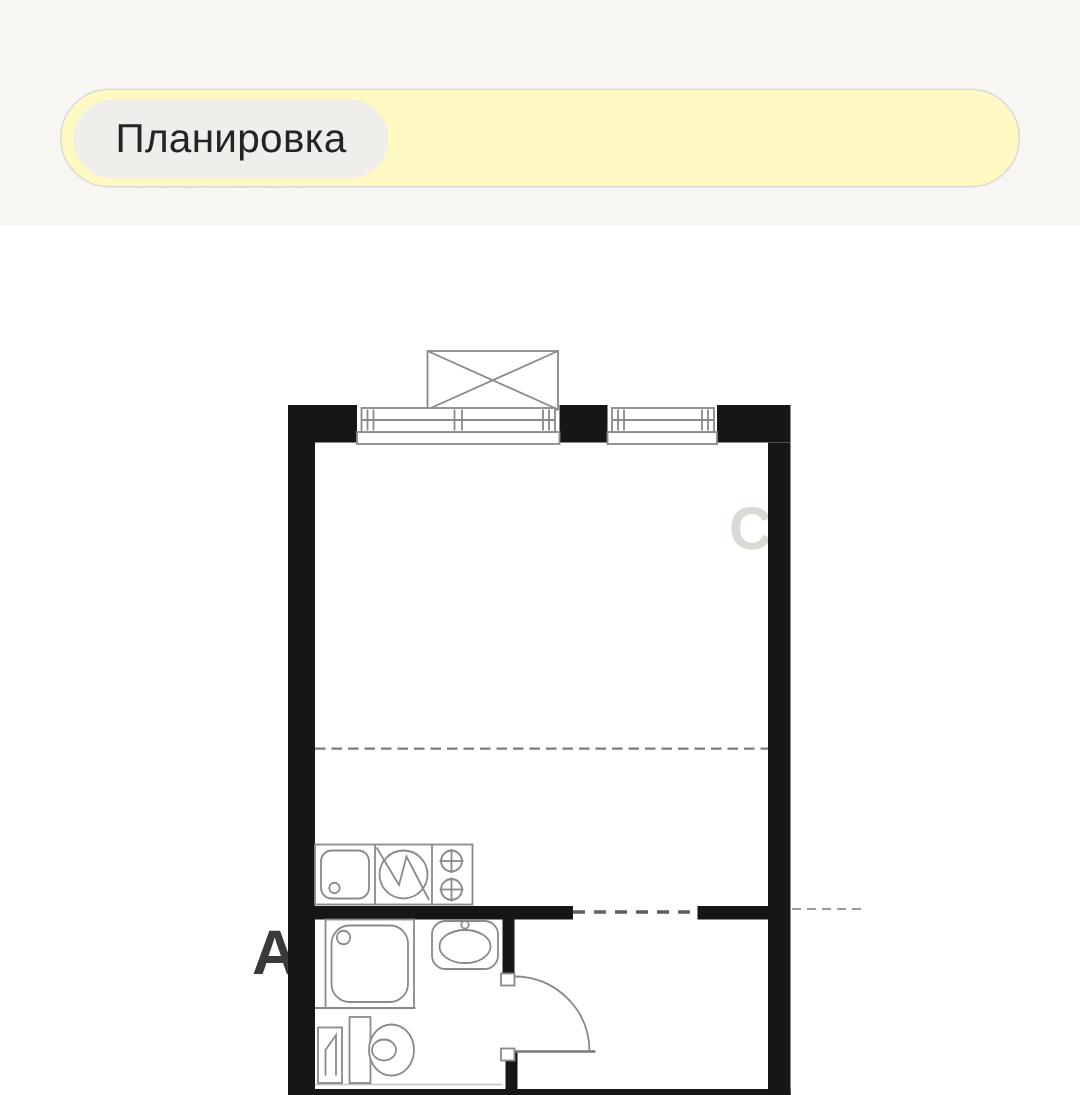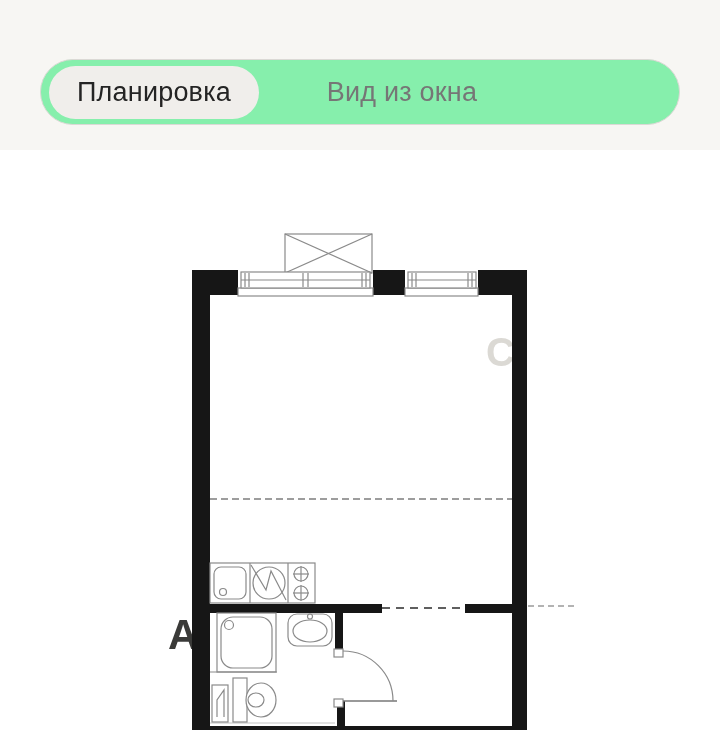--- a/index.html
+++ b/index.html
@@ -7,21 +7,21 @@
     width:720px;height:730px;position:relative;overflow:hidden;
     background:#ffffff;
     font-family:"Liberation Sans", sans-serif;
   }
   .header-strip{
     position:absolute;left:0;top:0;width:720px;height:150px;
     background:#f7f6f3;z-index:0;
   }
   .tabbar{
     position:absolute;left:40px;top:59px;width:640px;height:66px;
-    background:#86efac;border:1px solid #dbd9d5;border-radius:34px;
+    background:#fef9c3;border:1px solid #dbd9d5;border-radius:34px;
     z-index:2;display:flex;align-items:center;box-sizing:border-box;
   }
   .tab-pill{
     position:absolute;left:8px;top:6px;width:210px;height:53px;
     background:#f0eeeb;border-radius:27px;z-index:1;
   }
   .tab{
     position:relative;z-index:3;height:100%;display:flex;
     align-items:center;justify-content:center;cursor:pointer;
     font-size:27px;letter-spacing:0.2px;
@@ -43,23 +43,20 @@
 <body>
 
 <div class="header-strip"></div>
 
 <div class="wm-top">ЛОКАЛ</div>
 
 <div class="tabbar">
   <div class="tab-pill"></div>
   <div class="tab selected">
     <span>Планировка</span>
-  </div>
-  <div class="tab unselected">
-    <span>Вид из окна</span>
   </div>
 </div>
 
 <div class="plan-wrap">
 <svg width="720" height="730" viewBox="0 0 720 730" xmlns="http://www.w3.org/2000/svg">
 
   <text x="168" y="649" font-family="Liberation Sans, sans-serif" font-size="42" font-weight="bold" fill="#39393б" style="fill:#3a3a38" transform="scale(1,1)">А</text>
   <text x="486" y="366" font-family="Liberation Sans, sans-serif" font-size="40" font-weight="bold" style="fill:#dbd9d4">С</text>
 
   <g>

